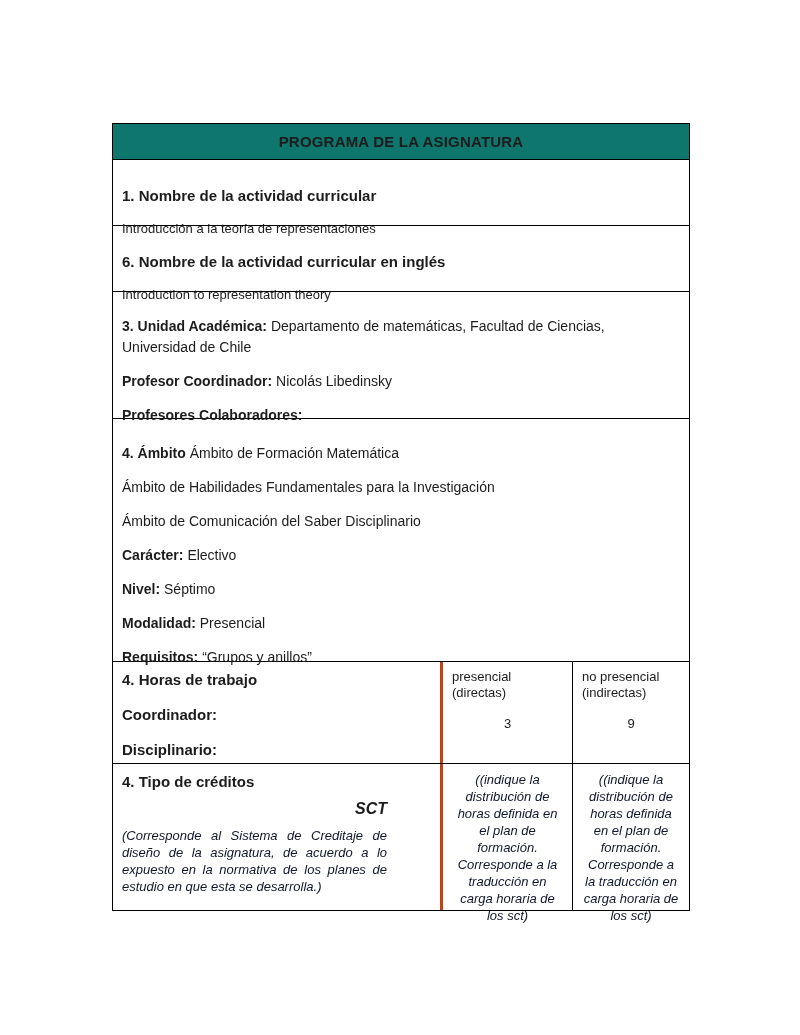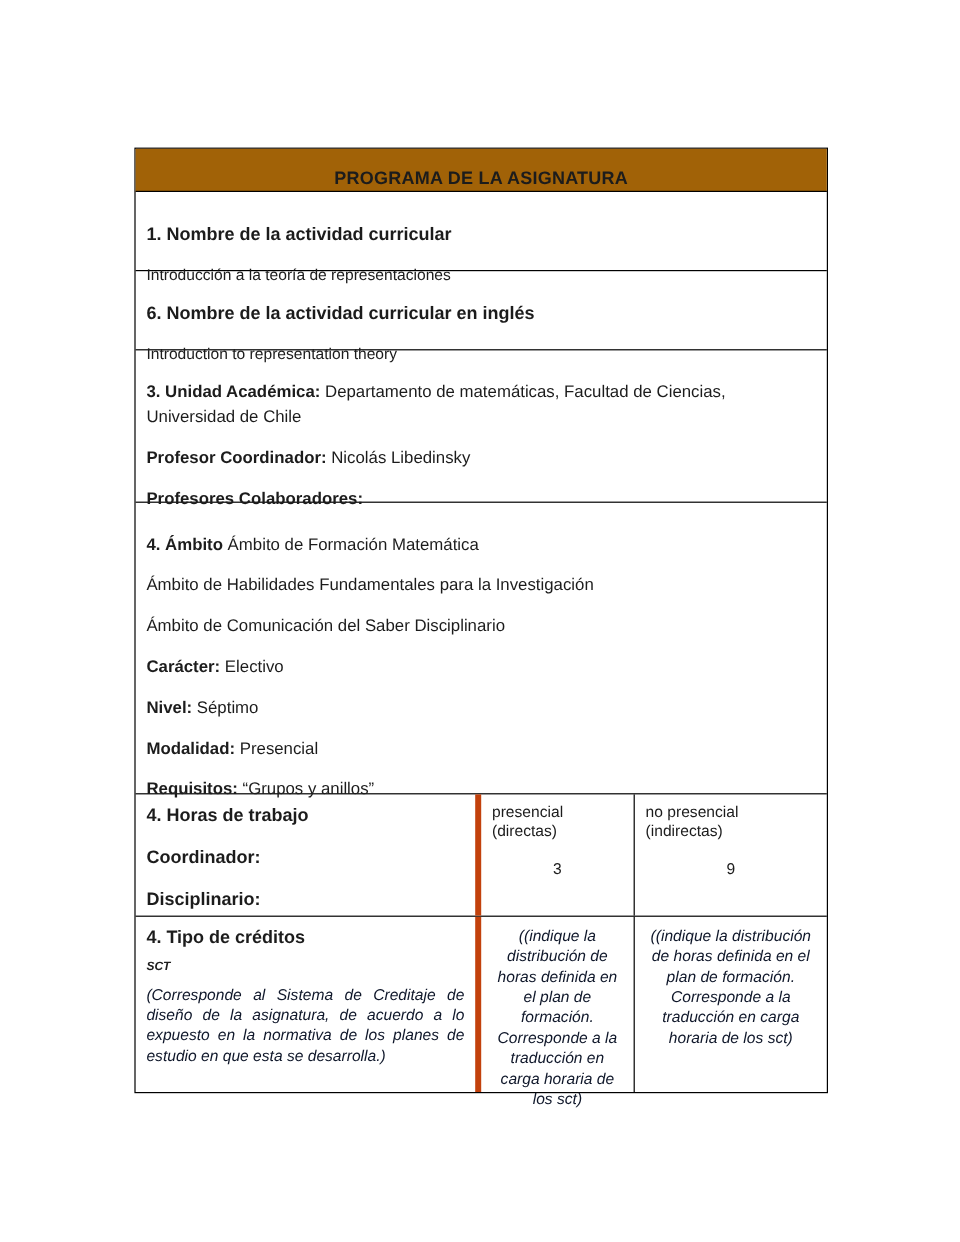--- a/index.html
+++ b/index.html
@@ -10,23 +10,23 @@
     color: #1c1c1c;
   }
   .course-table {
     position: absolute; left: 112px; top: 123px; width: 578px;
     border: 1px solid #000; background: #fff;
   }
   .row { border-bottom: 1px solid #000; padding: 24px 9px; }
   .row.last { border-bottom: none; }
 
   .header-row {
-    height: 36px; background: #a16207;
-    display: flex; align-items: flex-start; justify-content: center;
-    padding: 16px;
+    height: 36px; background: #0f766e;
+    display: flex; align-items: center; justify-content: center;
+    padding: 4px;
   }
   .title { font-weight: bold; font-size: 15px; letter-spacing: 0.2px; }
 
   .b { font-weight: bold; }
   .big { font-size: 15px; }
   .sm { font-size: 13px; }
 
   .r1 { height: 66px; }
   .r2 { height: 66px; }
   .r3 { height: 127px; }
@@ -36,31 +36,31 @@
 
   .r1 .lbl, .r2 .lbl { margin-top: 3px; }
   .r1 .val, .r2 .val { margin-top: 17px; }
 
   .r3 p, .r4 p { font-size: 14px; line-height: 21px; margin-bottom: 13px; }
   .r3 p:last-child, .r4 p:last-child { margin-bottom: 0; }
 
   .cols { display: flex; padding: 0; }
   .cols .col { padding: 7px 9px; height: 100%; }
   .c1 { width: 283px; }
-  .c2 { width: 132px; border-left: 5px solid #c2410c; }
+  .c2 { width: 132px; border-left: 3px solid #c2410c; margin-left: 44px; }
   .c3 { flex: 1; border-left: 1px solid #000; }
 
   .r5 .c1 p { font-size: 15px; font-weight: bold; line-height: 21px; margin-bottom: 14px; }
   .r5 .c1 p:last-child { margin-bottom: 0; }
   .r5 .colhead { font-size: 13px; line-height: 16px; }
   .r5 .colval { font-size: 13px; text-align: center; margin-top: 15px; }
 
   .note { color: #0f172a; font-style: italic; font-size: 13px; line-height: 17px; }
   .r6 .c1 .seclabel { font-size: 15px; font-weight: bold; margin-top: 2px; }
-  .r6 .sct { font-style: italic; font-weight: bold; font-size: 10px; text-align: left; margin-top: 10px; }
+  .r6 .sct { font-style: italic; font-weight: bold; font-size: 16px; text-align: right; margin-top: 10px; }
   .r6 .c1 .note { text-align: justify; margin-top: 9px; }
   .r6 .c2 .note, .r6 .c3 .note { text-align: center; margin-top: 0; }
 </style>
 </head>
 <body>
 
 <div class="course-table">
 
   <div class="row header-row">
     <span class="title">PROGRAMA DE LA ASIGNATURA</span>

